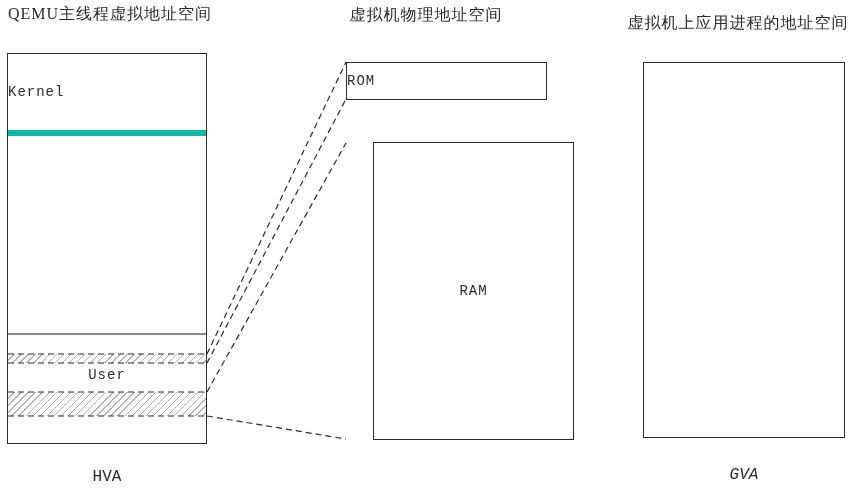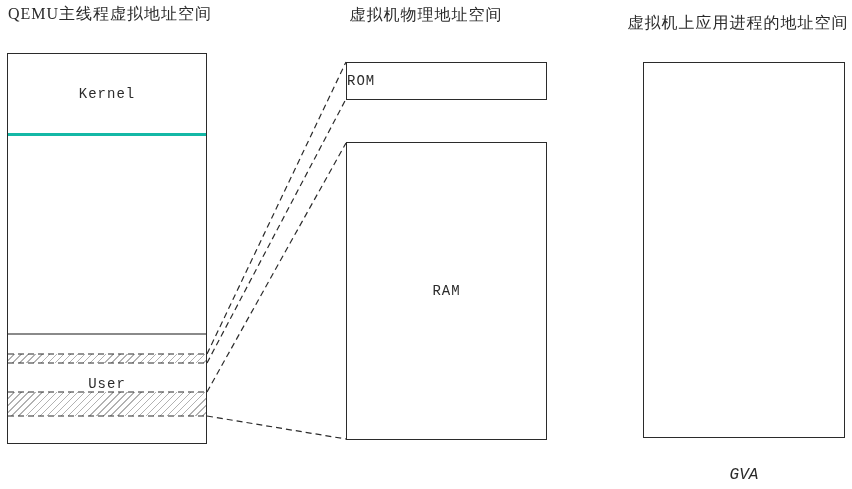--- a/index.html
+++ b/index.html
@@ -38,25 +38,24 @@
     text-align: center;
     font-size: 16px;
     color: #2b2b2b;
   }
   
   .kernel-section {
     position: absolute;
     left: 0; top: 0;
     width: 100%;
     height: 82px;
-    border-bottom: 3px solid #14b8a6;
+    border-bottom: 6px solid #14b8a6;
     box-sizing: border-box;
     display: flex;
     align-items: center;
-    justify-content: center;
   }
   .inner-label {
     font-size: 14px;
     letter-spacing: 1px;
     color: #2b2b2b;
   }
   .gray-divider {
     position: absolute;
     left: 0; top: 279px;
     width: 100%;
@@ -76,31 +75,32 @@
     );
   }
   .hatch-a { top: 300px; height: 9px; }
   .hatch-b { top: 338px; height: 24px; }
   .user-label {
     position: absolute;
     left: 0; top: 313px;
     width: 100%;
     height: 25px;
     display: flex;
-    align-items: flex-end;
+    align-items: flex-start;
     justify-content: center;
   }
   .rom-box {
     display: flex;
     align-items: center;
   }
   .ram-box {
     display: flex;
     align-items: center;
     justify-content: center;
+    margin-left: 27px;
   }
   .connector-svg {
     position: absolute;
     left: 0; top: 0;
     width: 852px;
     height: 489px;
     pointer-events: none;
   }
 </style>
 </head>
@@ -116,20 +116,21 @@
     <div class="kernel-section">
       <span class="inner-label mono">Kernel</span>
     </div>
     <div class="gray-divider"></div>
     <div class="hatch-band hatch-a"></div>
     <div class="user-label">
       <span class="inner-label mono">User</span>
     </div>
     <div class="hatch-band hatch-b"></div>
   </div>
+  <div class="axis-label mono" style="left:7px; top:468px; width:200px;">HVA</div>
 
   <div class="box rom-box" style="left:346px; top:62px; width:201px; height:38px;">
     <span class="inner-label mono">ROM</span>
   </div>
   <div class="box ram-box" style="left:346px; top:142px; width:201px; height:298px;">
     <span class="inner-label mono">RAM</span>
   </div>
 
   <div class="box" style="left:643px; top:62px; width:202px; height:376px;"></div>
   <div class="axis-label mono" style="left:643px; top:466px; width:202px;font-style:italic;">GVA</div>

